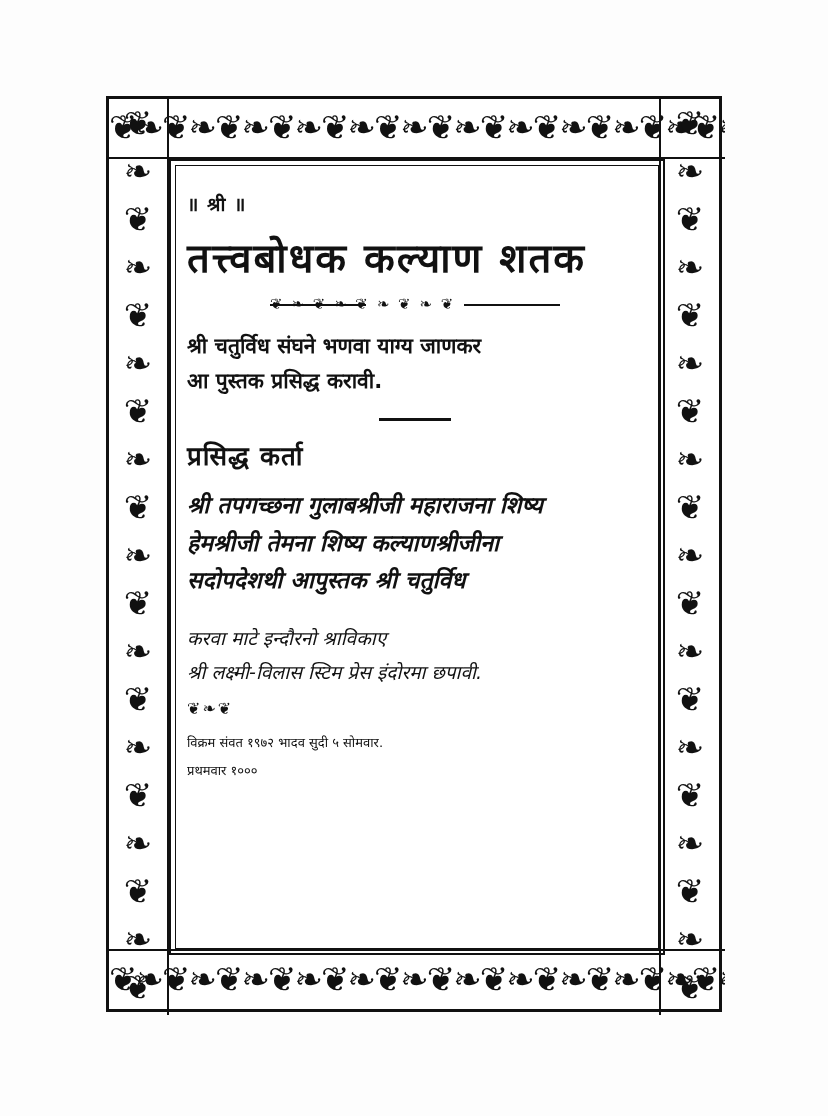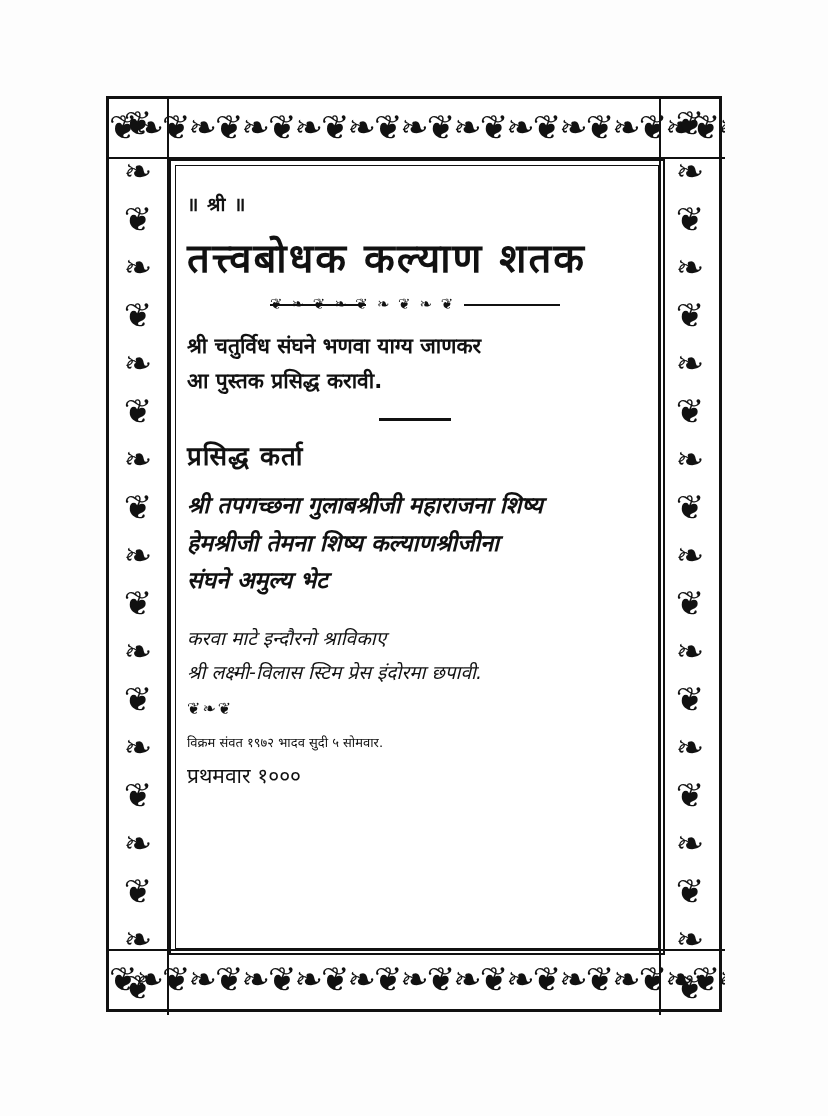--- a/index.html
+++ b/index.html
@@ -166,21 +166,21 @@
     line-height: 1;
   }
 
   .date-line {
     margin-top: 16px;
     font-size: 13px;
     font-weight: 400;
   }
   .edition-line {
     margin-top: 10px;
-    font-size: 21px;
+    font-size: 13px;
   }
 
   
   .orn-row {
     font-size: 34px;
     line-height: 56px;
     letter-spacing: -2px;
     white-space: nowrap;
     color: #111;
     text-align: center;
@@ -278,21 +278,21 @@
         <div>आ पुस्तक प्रसिद्ध करावी.</div>
       </div>
 
       <div class="rule-short"></div>
 
       <div class="publisher-head">प्रसिद्ध कर्ता</div>
 
       <div class="publisher-block">
         <div>श्री तपगच्छना गुलाबश्रीजी महाराजना शिष्य</div>
         <div>हेमश्रीजी तेमना शिष्य कल्याणश्रीजीना</div>
-        <div>संघने अमुल्य भेट</div>
+        <div>सदोपदेशथी आपुस्तक श्री चतुर्विध</div>
       </div>
 
       <div class="credit-block">
         <div>करवा माटे इन्दौरनो श्राविकाए</div>
         <div>श्री लक्ष्मी-विलास स्टिम प्रेस इंदोरमा छपावी.</div>
       </div>
 
       <div class="small-orn">❦❧❦</div>
 
       <div class="date-line">विक्रम संवत १९७२ भादव सुदी ५ सोमवार.</div>

